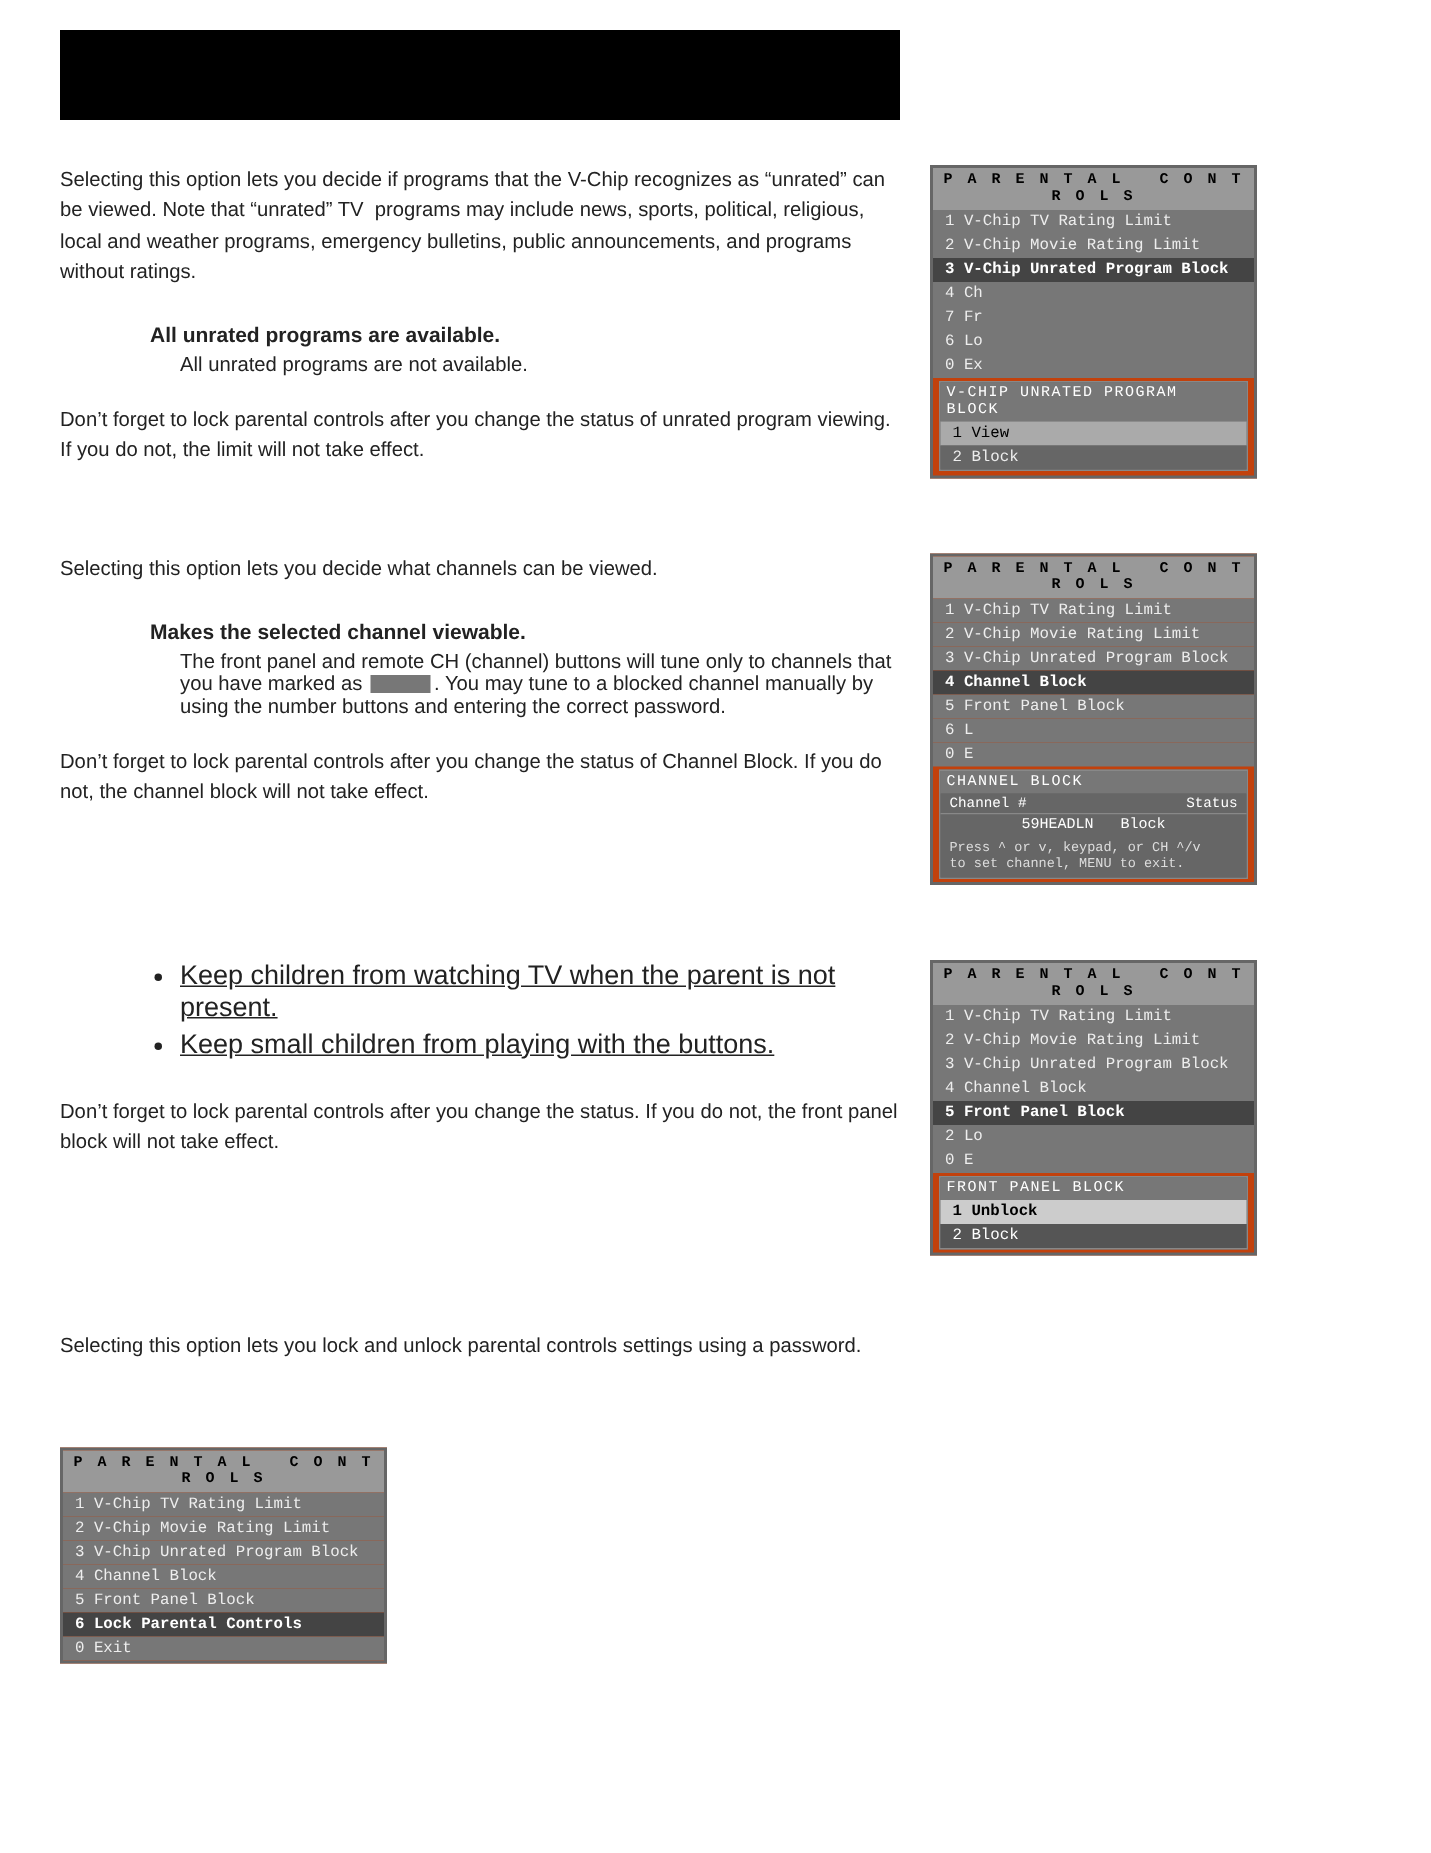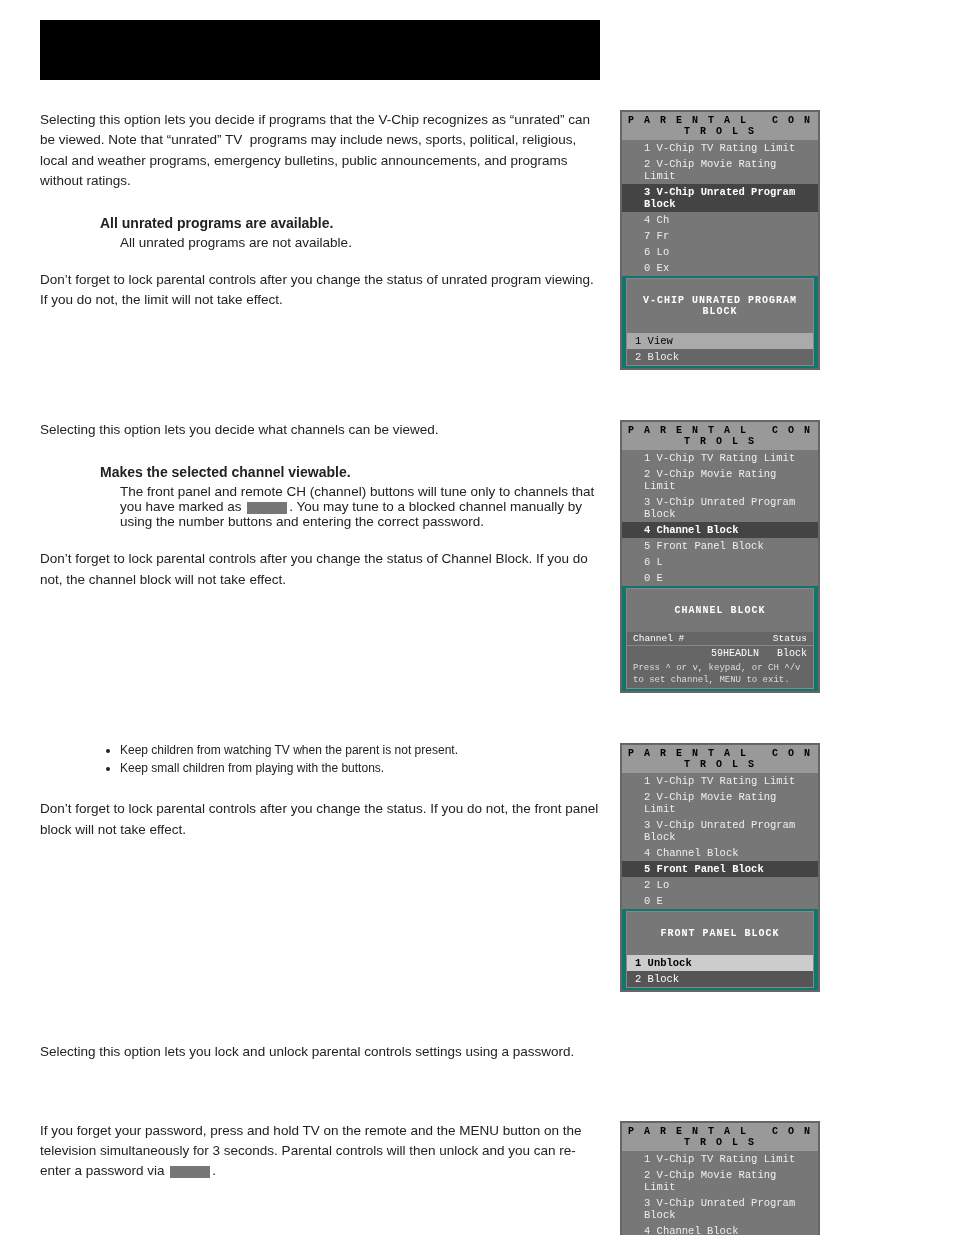--- a/index.html
+++ b/index.html
@@ -61,74 +61,74 @@
     }
 
     .section-text .bullet-list {
       list-style: disc;
       margin-left: 80px;
       margin-bottom: 8px;
     }
 
     .section-text .bullet-list li {
       margin-bottom: 4px;
-      font-size: 12px;
+      font-size: 18px;
+      text-decoration: underline;
     }
 
     
     .menu-panel {
-      width: 200px;
+      width: 218px;
       flex-shrink: 0;
-      background: #0f766e;
+      background: #c2410c;
       border: 2px solid #666;
       font-family: 'Courier New', monospace;
       font-size: 11px;
       color: #fff;
       padding: 0;
       margin-top: 0;
     }
 
     .menu-title {
       background: #999;
       color: #000;
       text-align: center;
       font-size: 10px;
       letter-spacing: 2px;
       padding: 3px 5px;
       font-weight: bold;
       font-family: 'Courier New', monospace;
     }
 
     .menu-item {
-      padding: 2px 22px;
+      padding: 2px 8px;
       font-size: 10.5px;
       color: #eee;
       background: #777;
     }
 
     .menu-item.selected {
       background: #444;
       color: #fff;
       font-weight: bold;
     }
 
     .submenu {
       background: #666;
       border: 1px solid #888;
       margin: 2px 4px;
     }
 
     .submenu-title {
       background: #777;
       color: #fff;
-      text-align: center;
       font-size: 10px;
       letter-spacing: 1px;
-      padding: 16px 4px;
-      font-weight: bold;
+      padding: 2px 4px;
+      font-weight: normal;
     }
 
     .submenu-item {
       padding: 2px 8px;
       font-size: 10.5px;
       color: #eee;
       background: #666;
     }
 
     .submenu-item.highlighted {
@@ -140,21 +140,21 @@
       background: #555;
       color: #fff;
     }
 
     
     .channel-table {
       display: flex;
       padding: 2px 6px;
       font-size: 10px;
       background: #666;
-      justify-content: flex-end;
+      justify-content: center;
     }
 
     .channel-table-header {
       display: flex;
       padding: 1px 6px;
       font-size: 9.5px;
       background: #666;
       justify-content: space-between;
       border-bottom: 1px solid #888;
       text-align: right;
@@ -289,23 +289,20 @@
 
   <div class="section">
     <div class="section-text">
       <p>Selecting this option lets you lock and unlock parental controls settings using a password.</p>
     </div>
   </div>
 
   <div class="section-gap"></div>
 
   <div class="section">
-    <div class="section-text">
-      <p>If you forget your password, press and hold TV on the remote and the MENU button on the television simultaneously for 3 seconds. Parental controls will then unlock and you can re-enter a password via <span class="inline-box"></span>.</p>
-    </div>
     <div class="menu-panel">
       <div class="menu-title">P A R E N T A L &nbsp; C O N T R O L S</div>
       <div class="menu-item">1 V-Chip TV Rating Limit</div>
       <div class="menu-item">2 V-Chip Movie Rating Limit</div>
       <div class="menu-item">3 V-Chip Unrated Program Block</div>
       <div class="menu-item">4 Channel Block</div>
       <div class="menu-item">5 Front Panel Block</div>
       <div class="menu-item selected">6 Lock Parental Controls</div>
       <div class="menu-item">0 Exit</div>
     </div>

